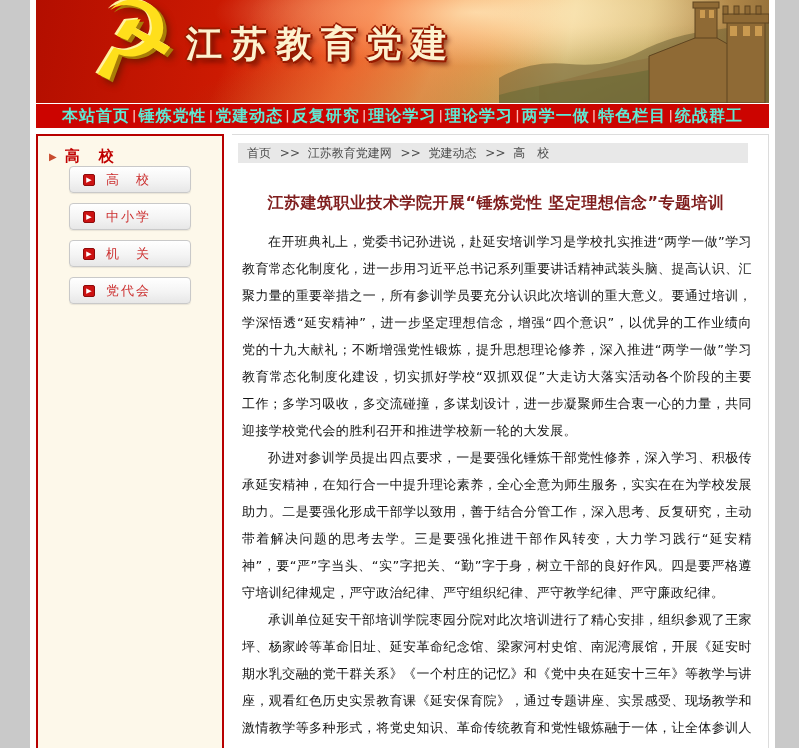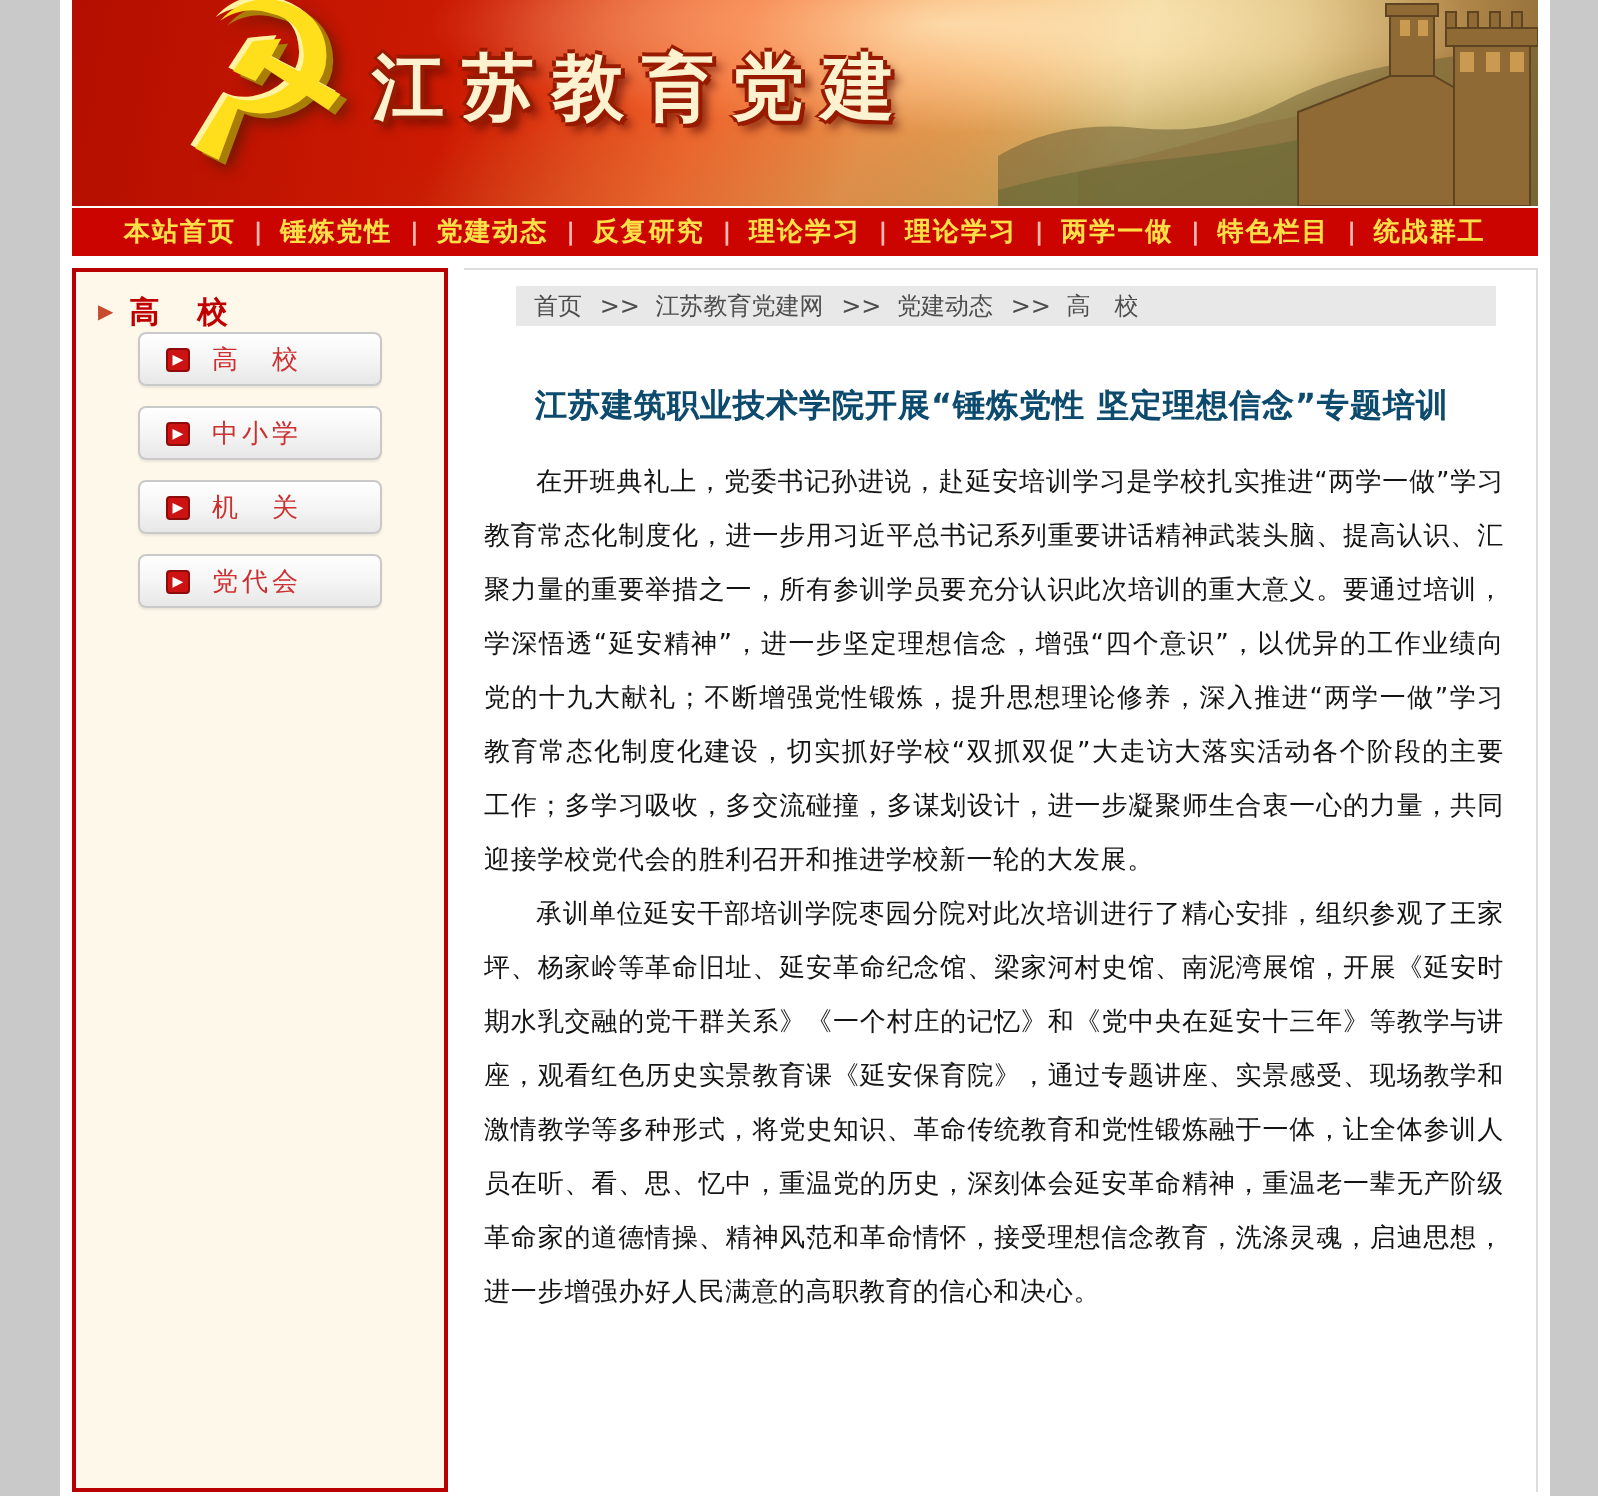--- a/index.html
+++ b/index.html
@@ -38,21 +38,21 @@
       2px 2px 0 #981b00, 4px 4px 5px rgba(90,10,0,0.8);
   }
   .greatwall { position:absolute; right:0; top:0; height:103px; width:270px; z-index:2; }
 
   
   .navbar {
     margin:1px 6px 0; height:24px; background:#cc0400;
     display:flex; align-items:center; justify-content:space-between; padding:0 26px;
   }
   .nav-item {
-    color:#fde047; font-size:13px; font-weight:bold; text-decoration:none;
+    color:#5eead4; font-size:16px; font-weight:bold; text-decoration:none;
     letter-spacing:1px; cursor:pointer; white-space:nowrap;
   }
   .nav-sep { color:#ffb9b4; font-size:12px; font-weight:bold; }
 
   
   .content-row { display:flex; align-items:stretch; padding:6px 6px 0; min-height:618px; }
 
   
   .sidebar {
     width:188px; border:2px solid #b80000; background:#fdf8ea; flex-shrink:0;
@@ -77,26 +77,26 @@
   .side-btn .lbl { color:#cc3030; font-size:13px; letter-spacing:2px; white-space:nowrap; }
 
   
   .main-col {
     flex:1; margin-left:8px; background:#ffffff;
     border-top:1px solid #dcdcdc; border-right:1px solid #dcdcdc;
     padding:8px 10px 16px 6px;
   }
   .breadcrumb {
     height:20px; line-height:20px; background:#e8e8e8; margin-right:10px;
-    font-size:12px; color:#4d4d4d; padding-left:9px; white-space:nowrap;margin-left:20px;
+    font-size:12px; color:#4d4d4d; padding-left:9px; white-space:nowrap;
   }
   .crumb { color:#4d4d4d; text-decoration:none; cursor:pointer; }
   .crumb-sep { margin:0 4px 0 5px; color:#4d4d4d; }
   .article-title {
-    margin:30px 8px 14px 4px; text-align:center; color:#0c4a6e;
+    margin:30px 8px 14px 4px; text-align:center; color:#7f1d1d;
     font-size:16px; font-weight:bold; letter-spacing:0.5px;
   }
   .article-body { padding:0 6px 0 4px; }
   .article-body p {
     font-size:13px; line-height:27px; color:#141414; text-align:justify;
     text-indent:2em; letter-spacing:0.4px;
   }
 </style>
 </head>
 <body>
@@ -184,17 +184,18 @@
         <span class="crumb-sep">&gt;&gt;</span>
         <a class="crumb">党建动态</a>
         <span class="crumb-sep">&gt;&gt;</span>
         <a class="crumb">高　校</a>
       </div>
 
       <h1 class="article-title">江苏建筑职业技术学院开展“锤炼党性 坚定理想信念”专题培训</h1>
 
       <div class="article-body">
         <p>在开班典礼上，党委书记孙进说，赴延安培训学习是学校扎实推进“两学一做”学习教育常态化制度化，进一步用习近平总书记系列重要讲话精神武装头脑、提高认识、汇聚力量的重要举措之一，所有参训学员要充分认识此次培训的重大意义。要通过培训，学深悟透“延安精神”，进一步坚定理想信念，增强“四个意识”，以优异的工作业绩向党的十九大献礼；不断增强党性锻炼，提升思想理论修养，深入推进“两学一做”学习教育常态化制度化建设，切实抓好学校“双抓双促”大走访大落实活动各个阶段的主要工作；多学习吸收，多交流碰撞，多谋划设计，进一步凝聚师生合衷一心的力量，共同迎接学校党代会的胜利召开和推进学校新一轮的大发展。</p>
+        <p>孙进对参训学员提出四点要求，一是要强化锤炼干部党性修养，深入学习、积极传承延安精神，在知行合一中提升理论素养，全心全意为师生服务，实实在在为学校发展助力。二是要强化形成干部学以致用，善于结合分管工作，深入思考、反复研究，主动带着解决问题的思考去学。三是要强化推进干部作风转变，大力学习践行“延安精神”，要“严”字当头、“实”字把关、“勤”字于身，树立干部的良好作风。四是要严格遵守培训纪律规定，严守政治纪律、严守组织纪律、严守教学纪律、严守廉政纪律。</p>
         <p>承训单位延安干部培训学院枣园分院对此次培训进行了精心安排，组织参观了王家坪、杨家岭等革命旧址、延安革命纪念馆、梁家河村史馆、南泥湾展馆，开展《延安时期水乳交融的党干群关系》《一个村庄的记忆》和《党中央在延安十三年》等教学与讲座，观看红色历史实景教育课《延安保育院》，通过专题讲座、实景感受、现场教学和激情教学等多种形式，将党史知识、革命传统教育和党性锻炼融于一体，让全体参训人员在听、看、思、忆中，重温党的历史，深刻体会延安革命精神，重温老一辈无产阶级革命家的道德情操、精神风范和革命情怀，接受理想信念教育，洗涤灵魂，启迪思想，进一步增强办好人民满意的高职教育的信心和决心。</p>
       </div>
     </main>
   </div>
 </div>
 
 </body></html>

